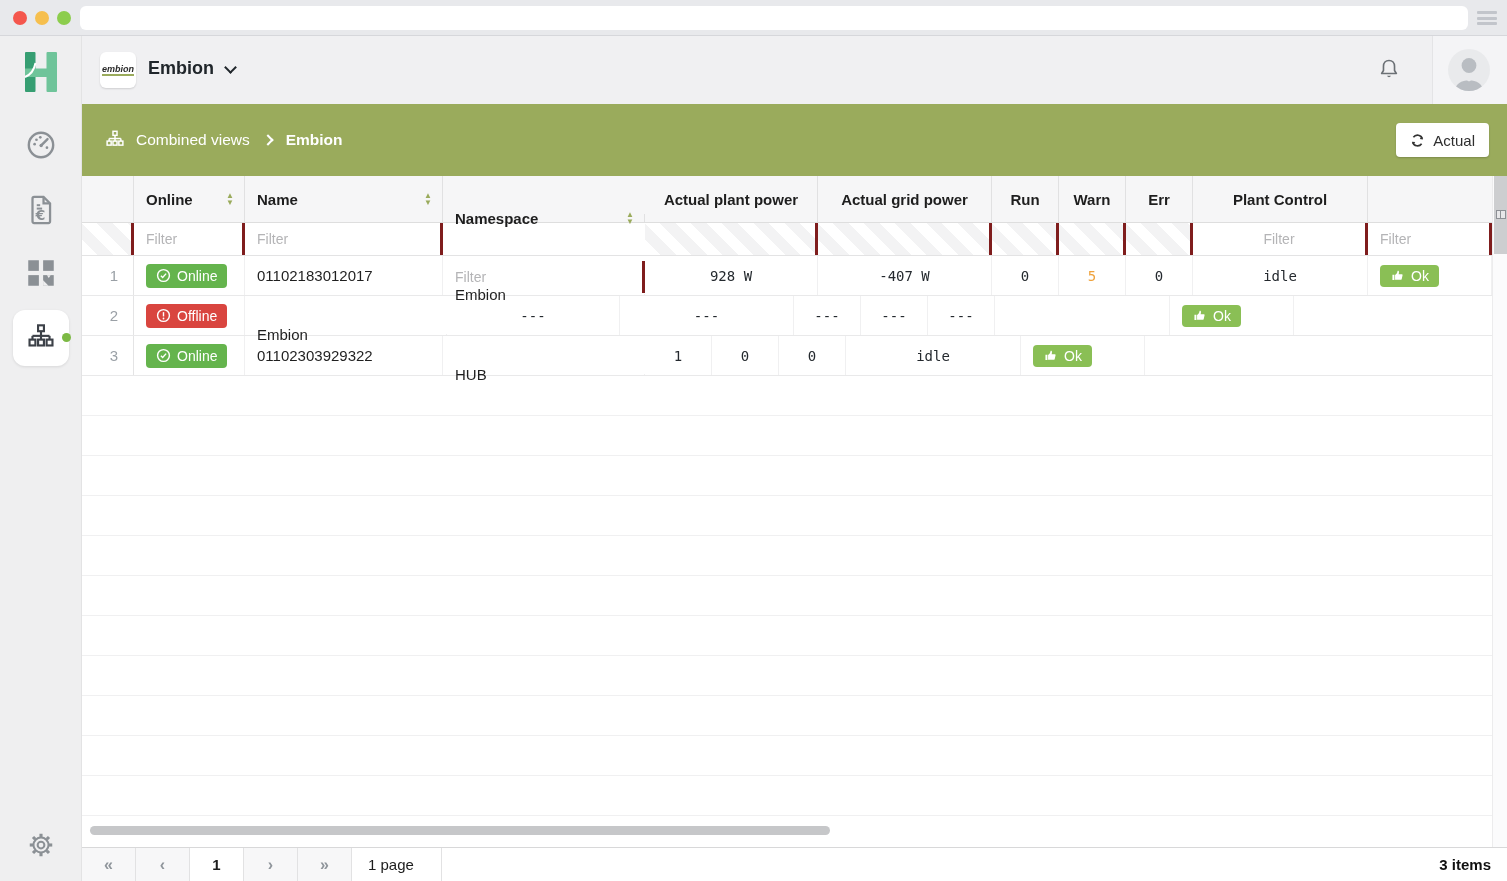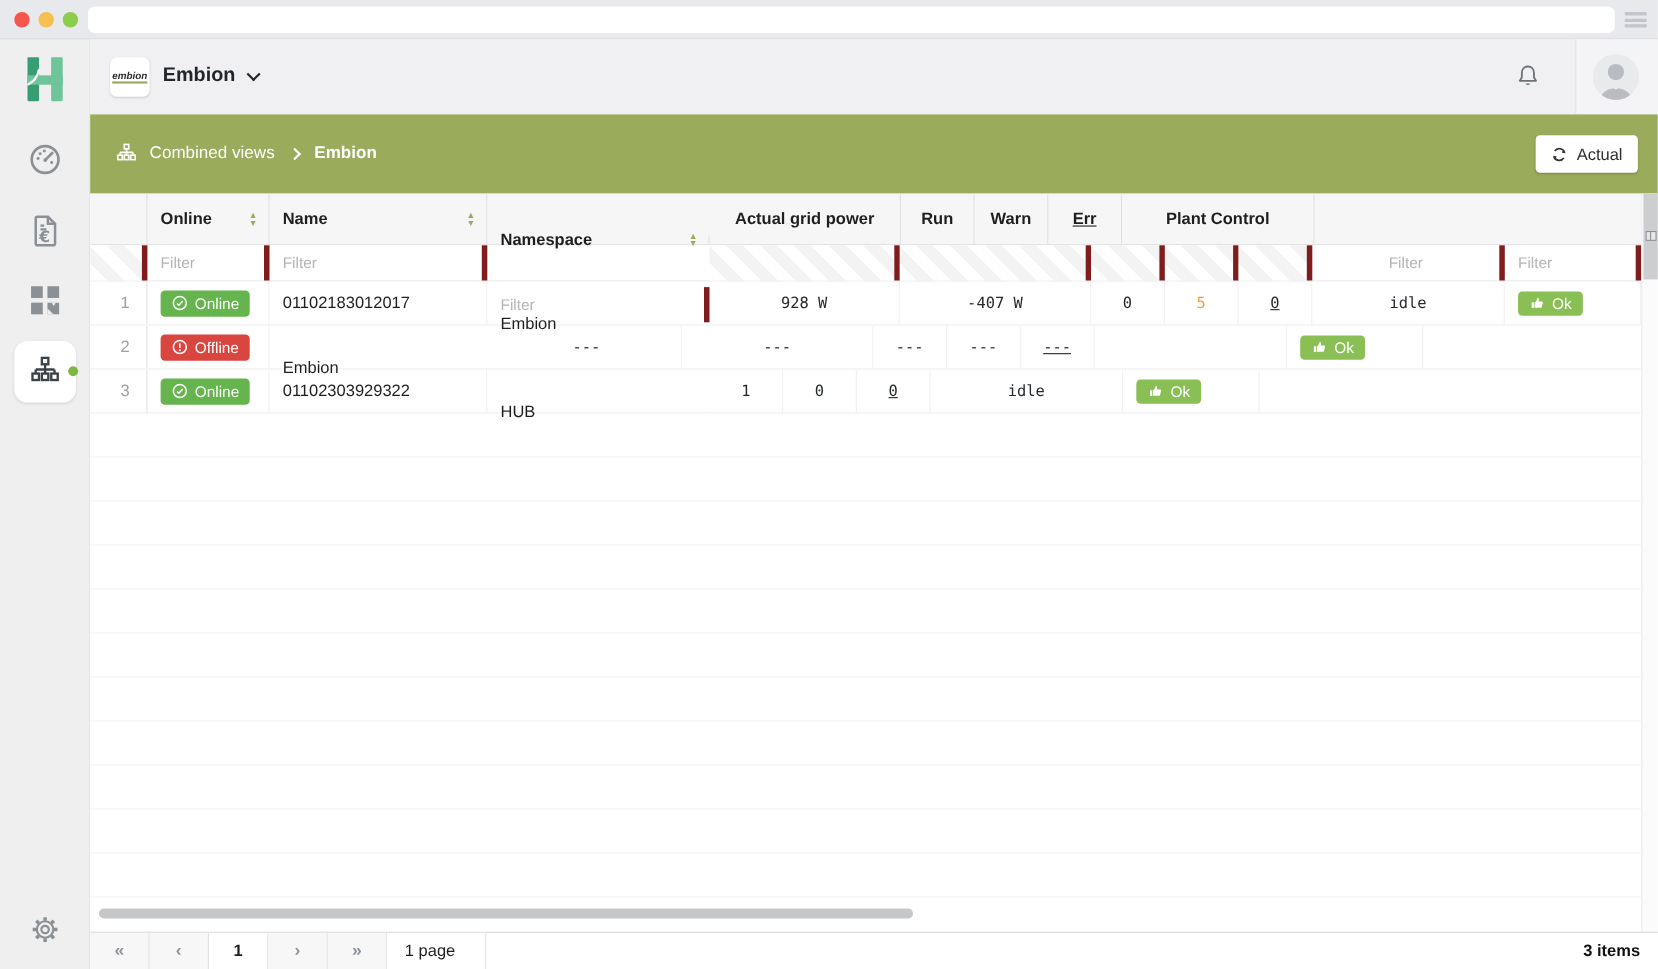--- a/index.html
+++ b/index.html
@@ -67,42 +67,42 @@
   
   .grid { position:absolute; left:0; top:140px; width:1410px; }
   .thead { display:flex; height:47px; background:#f6f6f7; border-bottom:1px solid #dedede; }
   .th { display:flex; align-items:center; padding:0 10px 0 12px; font-size:15px; font-weight:bold;
     color:#1e1e1e; border-right:1px solid #e1e1e2; position:relative; }
   .th.center { justify-content:center; padding:0 6px; }
   .sort { position:absolute; right:10px; top:50%; transform:translateY(-50%);
     display:flex; flex-direction:column; line-height:7px; }
   .sort i { font-style:normal; font-size:8px; color:#9aab5c; }
   .filters { display:flex; height:33px; background:#fff; border-bottom:1px solid #e3e3e4; }
-  .fc { border-right:5px solid #7f1d1d; height:100%; }
+  .fc { border-right:3px solid #7f1d1d; height:100%; }
   .fc input { width:100%; height:100%; border:none; outline:none; background:transparent;
     font-family:"Liberation Sans",sans-serif; font-size:14px; color:#555; padding:0 12px; }
   .fc input::placeholder { color:#b4b4b6; }
   .fc input.center { text-align:center; }
   .fc.striped { background:repeating-linear-gradient(45deg,#ffffff 0px,#ffffff 11px,
     #f3f3f4 11px,#f3f3f4 22px); }
   .tr { display:flex; height:40px; background:#fff; border-bottom:1px solid #e9e9ea; }
   .td { display:flex; align-items:center; padding:0 12px; font-size:15px; color:#1f1f1f;
     border-right:1px solid #f0f0f1; }
   .td.center { justify-content:center; padding:0 6px; }
   .td.mono { font-family:"DejaVu Sans Mono", monospace; font-size:14px; color:#24292e; }
   .td.cell-index { justify-content:flex-end; padding-right:15px; color:#9aa0a6;
     border-right:1px solid #e4e4e5; }
   .td.warn-alert { color:#efa23c; }
   .tr-empty { height:40px; border-bottom:1px solid #f0f0f1; background:#fff; }
 
   
   .col-index{width:52px;flex:none;} .col-online{width:111px;flex:none;}
   .col-name{width:198px;flex:none;} .col-namespace{width:202px;flex:none;margin-top:38px;}
   .col-plant_power{width:173px;flex:none;} .col-grid_power{width:174px;flex:none;}
-  .col-run{width:67px;flex:none;} .col-warn{width:67px;flex:none;} .col-err{width:67px;flex:none;text-decoration:underline;}
+  .col-run{width:67px;flex:none;} .col-warn{width:67px;flex:none;} .col-err{width:67px;flex:none;}
   .col-plant_control{width:175px;flex:none;} .col-status{width:124px;flex:none;}
 
   
   .badge { display:inline-flex; align-items:center; gap:6px; border-radius:4px;
     padding:4px 10px; font-size:14px; color:#fff; line-height:16px; }
   .badge svg { width:15px; height:15px; color:#fff; }
   .badge.online { background:#65b44d; }
   .badge.offline { background:#d9453f; }
   .badge.ok { background:#8abf55; padding:3px 10px; }
 
@@ -323,20 +323,23 @@
             <i>▲</i>
             <i>▼</i>
           </span>
         </div>
         <div class="th col-namespace">
           <span>Namespace</span>
           <span class="sort">
             <i>▲</i>
             <i>▼</i>
           </span>
+        </div>
+        <div class="th col-plant_power center">
+          <span>Actual plant power</span>
         </div>
         <div class="th col-grid_power center">
           <span>Actual grid power</span>
         </div>
         <div class="th col-run center">
           <span>Run</span>
         </div>
         <div class="th col-warn center">
           <span>Warn</span>
         </div>

